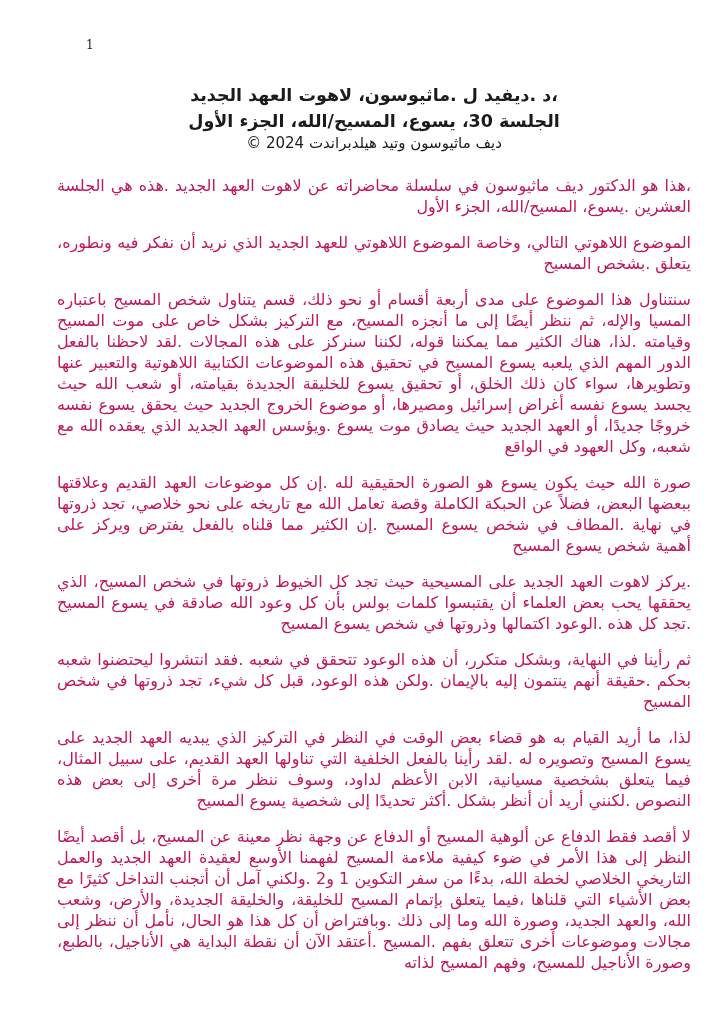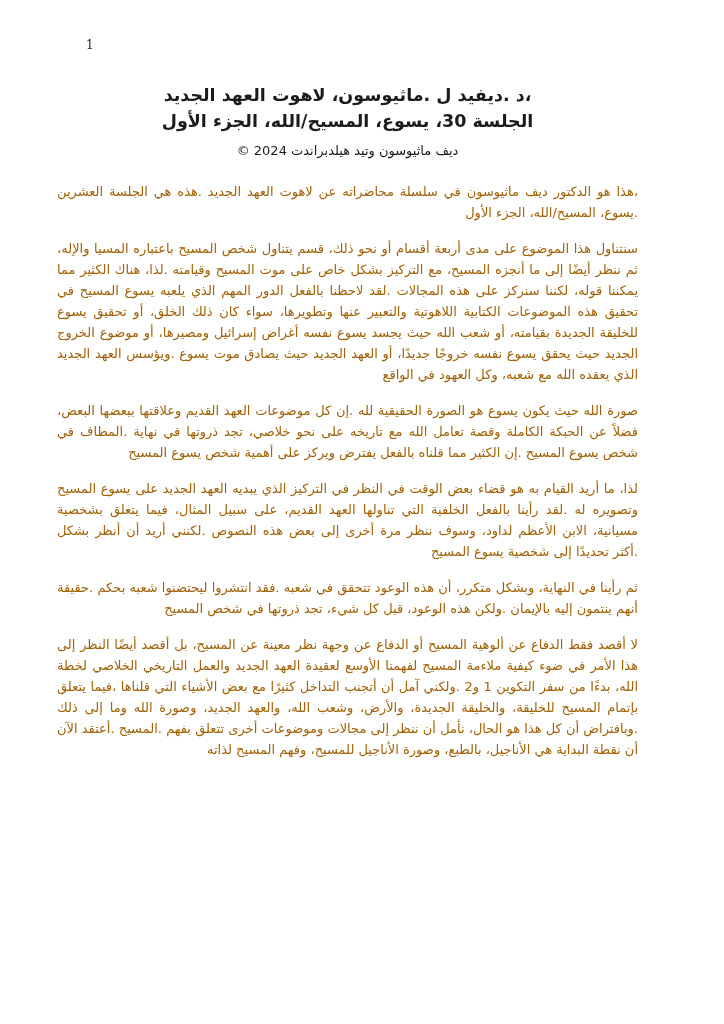--- a/index.html
+++ b/index.html
@@ -18,72 +18,73 @@
   }
   .page-number {
     position: absolute;
     top: 38px;
     left: 86px;
     font-size: 12px;
     font-family: "DejaVu Serif", serif;
     color: #222222;
   }
   .content {
-    padding: 82px 86px 0 57px;
+    padding: 82px 33px 0 57px;
   }
   .doc-title {
     direction: rtl;
     text-align: center;
     font-size: 17.5px;
     font-weight: bold;
     line-height: 26px;
     margin: 0;
   }
   .doc-title .title-line {
     display: block;
   }
   .copyright {
     direction: rtl;
     text-align: center;
-    font-size: 13px;
-    margin-top: 9px;
+    font-size: 15px;
     color: #1b1b1b;
   }
   .body-text {
     margin-top: 23px;
   }
   .para {
     direction: rtl;
     text-align: justify;
     text-justify: inter-word;
-    font-size: 13px;
+    font-size: 16px;
     line-height: 21px;
     margin: 0 0 15px 0;
-    color: #a16207;
+    color: #be185d;
   }
 </style>
 </head>
 <body>
 
 <div class="page">
 
   <div class="page-number">1</div>
 
   <div class="content">
 
     <h1 class="doc-title">
       <span class="title-line">،د .ديفيد ل .ماثيوسون، لاهوت العهد الجديد</span>
       <span class="title-line">الجلسة 30، يسوع، المسيح/الله، الجزء الأول</span>
     </h1>
 
     <div class="copyright">ديف ماثيوسون وتيد هيلدبراندت 2024 ©</div>
 
     <div class="body-text">
       <p class="para">،هذا هو الدكتور ديف ماثيوسون في سلسلة محاضراته عن لاهوت العهد الجديد .هذه هي الجلسة العشرين .يسوع، المسيح/الله، الجزء الأول</p>
+      <p class="para">الموضوع اللاهوتي التالي، وخاصة الموضوع اللاهوتي للعهد الجديد الذي نريد أن نفكر فيه ونطوره، يتعلق .بشخص المسيح</p>
       <p class="para">سنتناول هذا الموضوع على مدى أربعة أقسام أو نحو ذلك، قسم يتناول شخص المسيح باعتباره المسيا والإله، ثم ننظر أيضًا إلى ما أنجزه المسيح، مع التركيز بشكل خاص على موت المسيح وقيامته .لذا، هناك الكثير مما يمكننا قوله، لكننا سنركز على هذه المجالات .لقد لاحظنا بالفعل الدور المهم الذي يلعبه يسوع المسيح في تحقيق هذه الموضوعات الكتابية اللاهوتية والتعبير عنها وتطويرها، سواء كان ذلك الخلق، أو تحقيق يسوع للخليقة الجديدة بقيامته، أو شعب الله حيث يجسد يسوع نفسه أغراض إسرائيل ومصيرها، أو موضوع الخروج الجديد حيث يحقق يسوع نفسه خروجًا جديدًا، أو العهد الجديد حيث يصادق موت يسوع .ويؤسس العهد الجديد الذي يعقده الله مع شعبه، وكل العهود في الواقع</p>
       <p class="para">صورة الله حيث يكون يسوع هو الصورة الحقيقية لله .إن كل موضوعات العهد القديم وعلاقتها ببعضها البعض، فضلاً عن الحبكة الكاملة وقصة تعامل الله مع تاريخه على نحو خلاصي، تجد ذروتها في نهاية .المطاف في شخص يسوع المسيح .إن الكثير مما قلناه بالفعل يفترض ويركز على أهمية شخص يسوع المسيح</p>
+      <p class="para">.يركز لاهوت العهد الجديد على المسيحية حيث تجد كل الخيوط ذروتها في شخص المسيح، الذي يحققها يحب بعض العلماء أن يقتبسوا كلمات بولس بأن كل وعود الله صادقة في يسوع المسيح .تجد كل هذه .الوعود اكتمالها وذروتها في شخص يسوع المسيح</p>
+      <p class="para">ثم رأينا في النهاية، وبشكل متكرر، أن هذه الوعود تتحقق في شعبه .فقد انتشروا ليحتضنوا شعبه بحكم .حقيقة أنهم ينتمون إليه بالإيمان .ولكن هذه الوعود، قبل كل شيء، تجد ذروتها في شخص المسيح</p>
       <p class="para">لذا، ما أريد القيام به هو قضاء بعض الوقت في النظر في التركيز الذي يبديه العهد الجديد على يسوع المسيح وتصويره له .لقد رأينا بالفعل الخلفية التي تناولها العهد القديم، على سبيل المثال، فيما يتعلق بشخصية مسيانية، الابن الأعظم لداود، وسوف ننظر مرة أخرى إلى بعض هذه النصوص .لكنني أريد أن أنظر بشكل .أكثر تحديدًا إلى شخصية يسوع المسيح</p>
-      <p class="para">ثم رأينا في النهاية، وبشكل متكرر، أن هذه الوعود تتحقق في شعبه .فقد انتشروا ليحتضنوا شعبه بحكم .حقيقة أنهم ينتمون إليه بالإيمان .ولكن هذه الوعود، قبل كل شيء، تجد ذروتها في شخص المسيح</p>
       <p class="para">لا أقصد فقط الدفاع عن ألوهية المسيح أو الدفاع عن وجهة نظر معينة عن المسيح، بل أقصد أيضًا النظر إلى هذا الأمر في ضوء كيفية ملاءمة المسيح لفهمنا الأوسع لعقيدة العهد الجديد والعمل التاريخي الخلاصي لخطة الله، بدءًا من سفر التكوين 1 و2 .ولكني آمل أن أتجنب التداخل كثيرًا مع بعض الأشياء التي قلناها ،فيما يتعلق بإتمام المسيح للخليقة، والخليقة الجديدة، والأرض، وشعب الله، والعهد الجديد، وصورة الله وما إلى ذلك .وبافتراض أن كل هذا هو الحال، نأمل أن ننظر إلى مجالات وموضوعات أخرى تتعلق بفهم .المسيح .أعتقد الآن أن نقطة البداية هي الأناجيل، بالطبع، وصورة الأناجيل للمسيح، وفهم المسيح لذاته</p>
     </div>
 
   </div>
 </div>
 
 </body></html>

